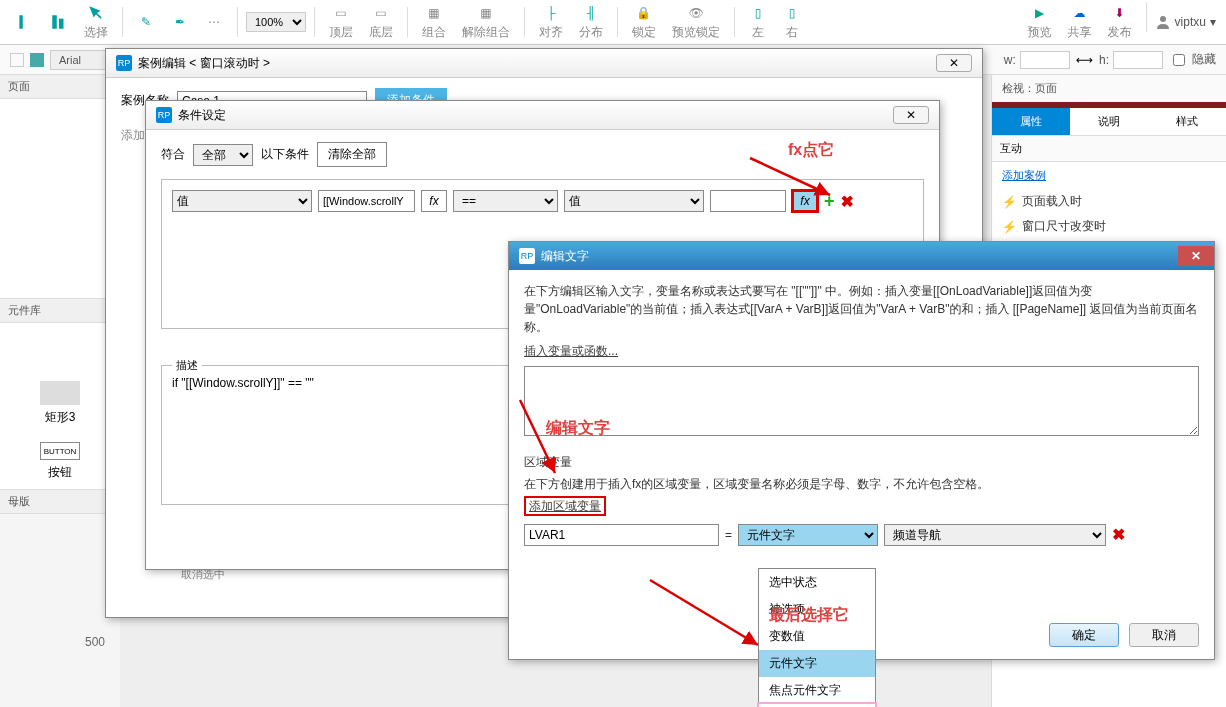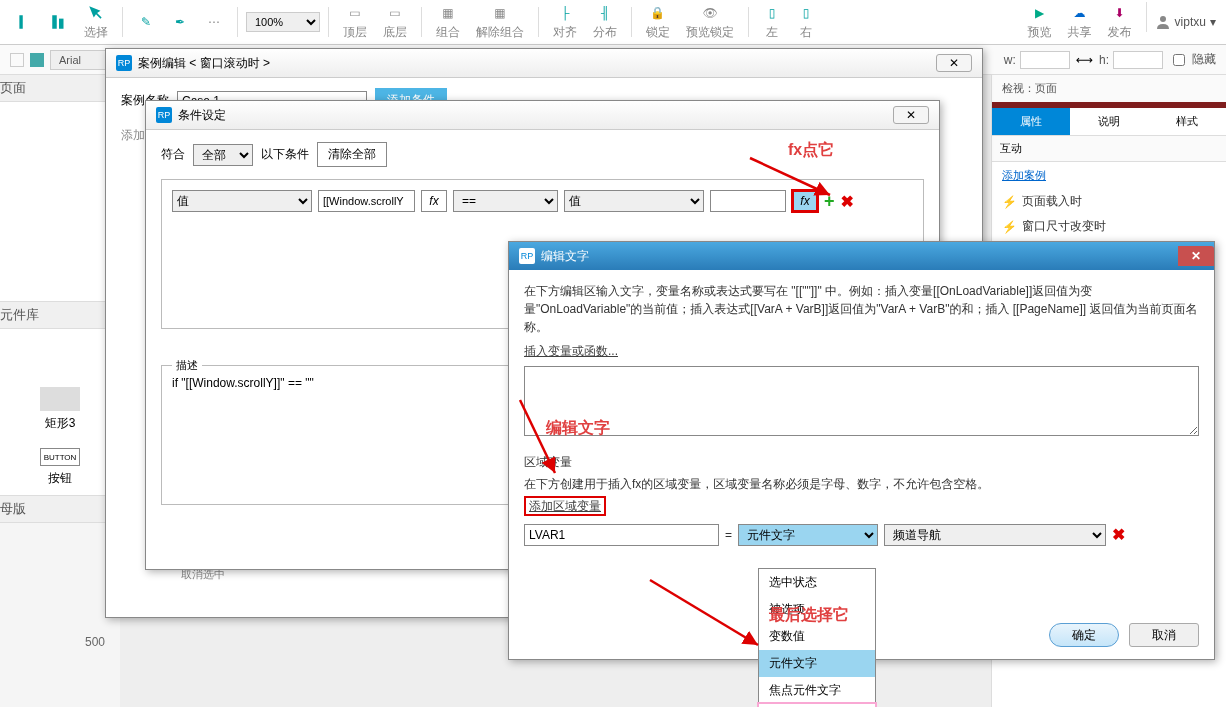--- a/index.html
+++ b/index.html
@@ -4,34 +4,34 @@
 <style>
 * { box-sizing: border-box; font-family: "Microsoft YaHei", Arial, sans-serif; font-size: 12px; }
 body { margin: 0; background: #f5f5f5; overflow: hidden; width: 1226px; height: 707px; position: relative; }
 
 
 .main-toolbar { position: absolute; top: 0; left: 0; right: 0; height: 45px; background: #fff; border-bottom: 1px solid #ccc; display: flex; align-items: center; padding: 0 10px; gap: 4px; }
 .tool-btn { display: flex; flex-direction: column; align-items: center; padding: 2px 6px; gap: 2px; color: #888; font-size: 10px; }
 .tool-icon { width: 18px; height: 18px; display: flex; align-items: center; justify-content: center; }
 .tool-teal { color: #00a0a0; }
 .tool-sep { width: 1px; height: 30px; background: #ddd; margin: 0 4px; }
-.zoom-select { width: 74px; height: 20px; border: 1px solid #ccc; padding: 0 4px; font-size: 11px; }
+.zoom-select { width: 60px; height: 20px; border: 1px solid #ccc; padding: 0 4px; font-size: 11px; }
 .user-menu { margin-left: auto; display: flex; align-items: center; gap: 4px; color: #555; }
 .user-icon { width: 16px; height: 16px; }
 
 
 .sec-bar { position: absolute; top: 45px; left: 0; right: 0; height: 30px; background: #fafafa; border-bottom: 1px solid #ddd; display: flex; align-items: center; padding: 0 10px; gap: 6px; }
 .sec-field { display: flex; align-items: center; gap: 4px; font-size: 11px; color: #555; }
 .sec-input { width: 50px; height: 18px; border: 1px solid #ccc; }
 .sec-cb { width: 12px; height: 12px; }
 .font-select { width: 70px; height: 20px; border: 1px solid #ccc; padding: 0 4px; font-size: 11px; color: #555; }
 
 
 .left-panel { position: absolute; top: 75px; left: 0; width: 120px; background: #fff; }
-.panel-header { background: #f0f0f0; border-bottom: 1px solid #ddd; padding: 4px 0; font-size: 13px; color: #555; }
+.panel-header { background: #f0f0f0; border-bottom: 1px solid #ddd; padding: 4px 8px; font-size: 11px; color: #555; }
 .panel-body { min-height: 180px; border-bottom: 1px solid #ddd; }
 .lib-item { display: flex; flex-direction: column; align-items: center; padding: 8px; gap: 4px; font-size: 11px; }
 .lib-shape { width: 40px; height: 24px; background: #ddd; }
 .lib-btn-shape { width: 40px; height: 18px; border: 1px solid #888; background: #fff; display: flex; align-items: center; justify-content: center; font-size: 8px; }
 
 
 .right-panel { position: absolute; top: 75px; right: 0; width: 235px; bottom: 0; background: #fff; border-left: 1px solid #ddd; }
 .checkview-hdr { padding: 6px 10px; font-size: 11px; color: #555; background: #fafafa; border-bottom: 6px solid #7f1d1d; }
 .prop-tabs { display: flex; border-bottom: 1px solid #ddd; }
 .prop-tab { flex: 1; text-align: center; padding: 6px 0; font-size: 11px; cursor: pointer; }
@@ -88,21 +88,21 @@
 .dlg3-textarea { width: 100%; height: 70px; border: 1px solid #888; margin-top: 6px; }
 .dlg3-section { margin-top: 12px; }
 .dlg3-var-row { display: flex; align-items: center; gap: 6px; margin-top: 8px; }
 .dlg3-var-input { width: 195px; height: 22px; border: 1px solid #888; padding: 0 4px; }
 .dlg3-var-select { width: 140px; height: 22px; border: 1px solid #888; background: #9ad5f0; padding: 0 4px; }
 .dlg3-target-select { width: 222px; height: 22px; border: 1px solid #888; padding: 0 4px; }
 .dlg3-dropdown { position: absolute; top: 523px; left: 758px; width: 118px; background: #fff; border: 1px solid #888; z-index: 20; margin-top: 45px; }
 .dd-item { padding: 5px 10px; font-size: 12px; cursor: pointer; }
 .dd-item.hl { border: 2px solid #f9a8d4; margin: -2px; }
 .dlg3-footer { position: absolute; bottom: 12px; right: 15px; display: flex; gap: 10px; }
-.dlg3-ok { width: 70px; height: 24px; background: linear-gradient(#e8f4fc, #c5e5f9); border: 1px solid #5a9fd4; border-radius: 12px; cursor: pointer; }
+.dlg3-ok { width: 70px; height: 24px; background: linear-gradient(#e8f4fc, #c5e5f9); border: 1px solid #5a9fd4; border-radius: 3px; cursor: pointer; }
 .dlg3-cancel { width: 70px; height: 24px; background: #f0f0f0; border: 1px solid #aaa; border-radius: 3px; cursor: pointer; }
 
 
 .annotation { position: absolute; color: #e04040; font-size: 16px; font-weight: bold; z-index: 30; pointer-events: none; }
 .arrow-line { position: absolute; z-index: 25; pointer-events: none; }
 
 
 svg.si { width: 100%; height: 100%; }
 </style>
 </head>

